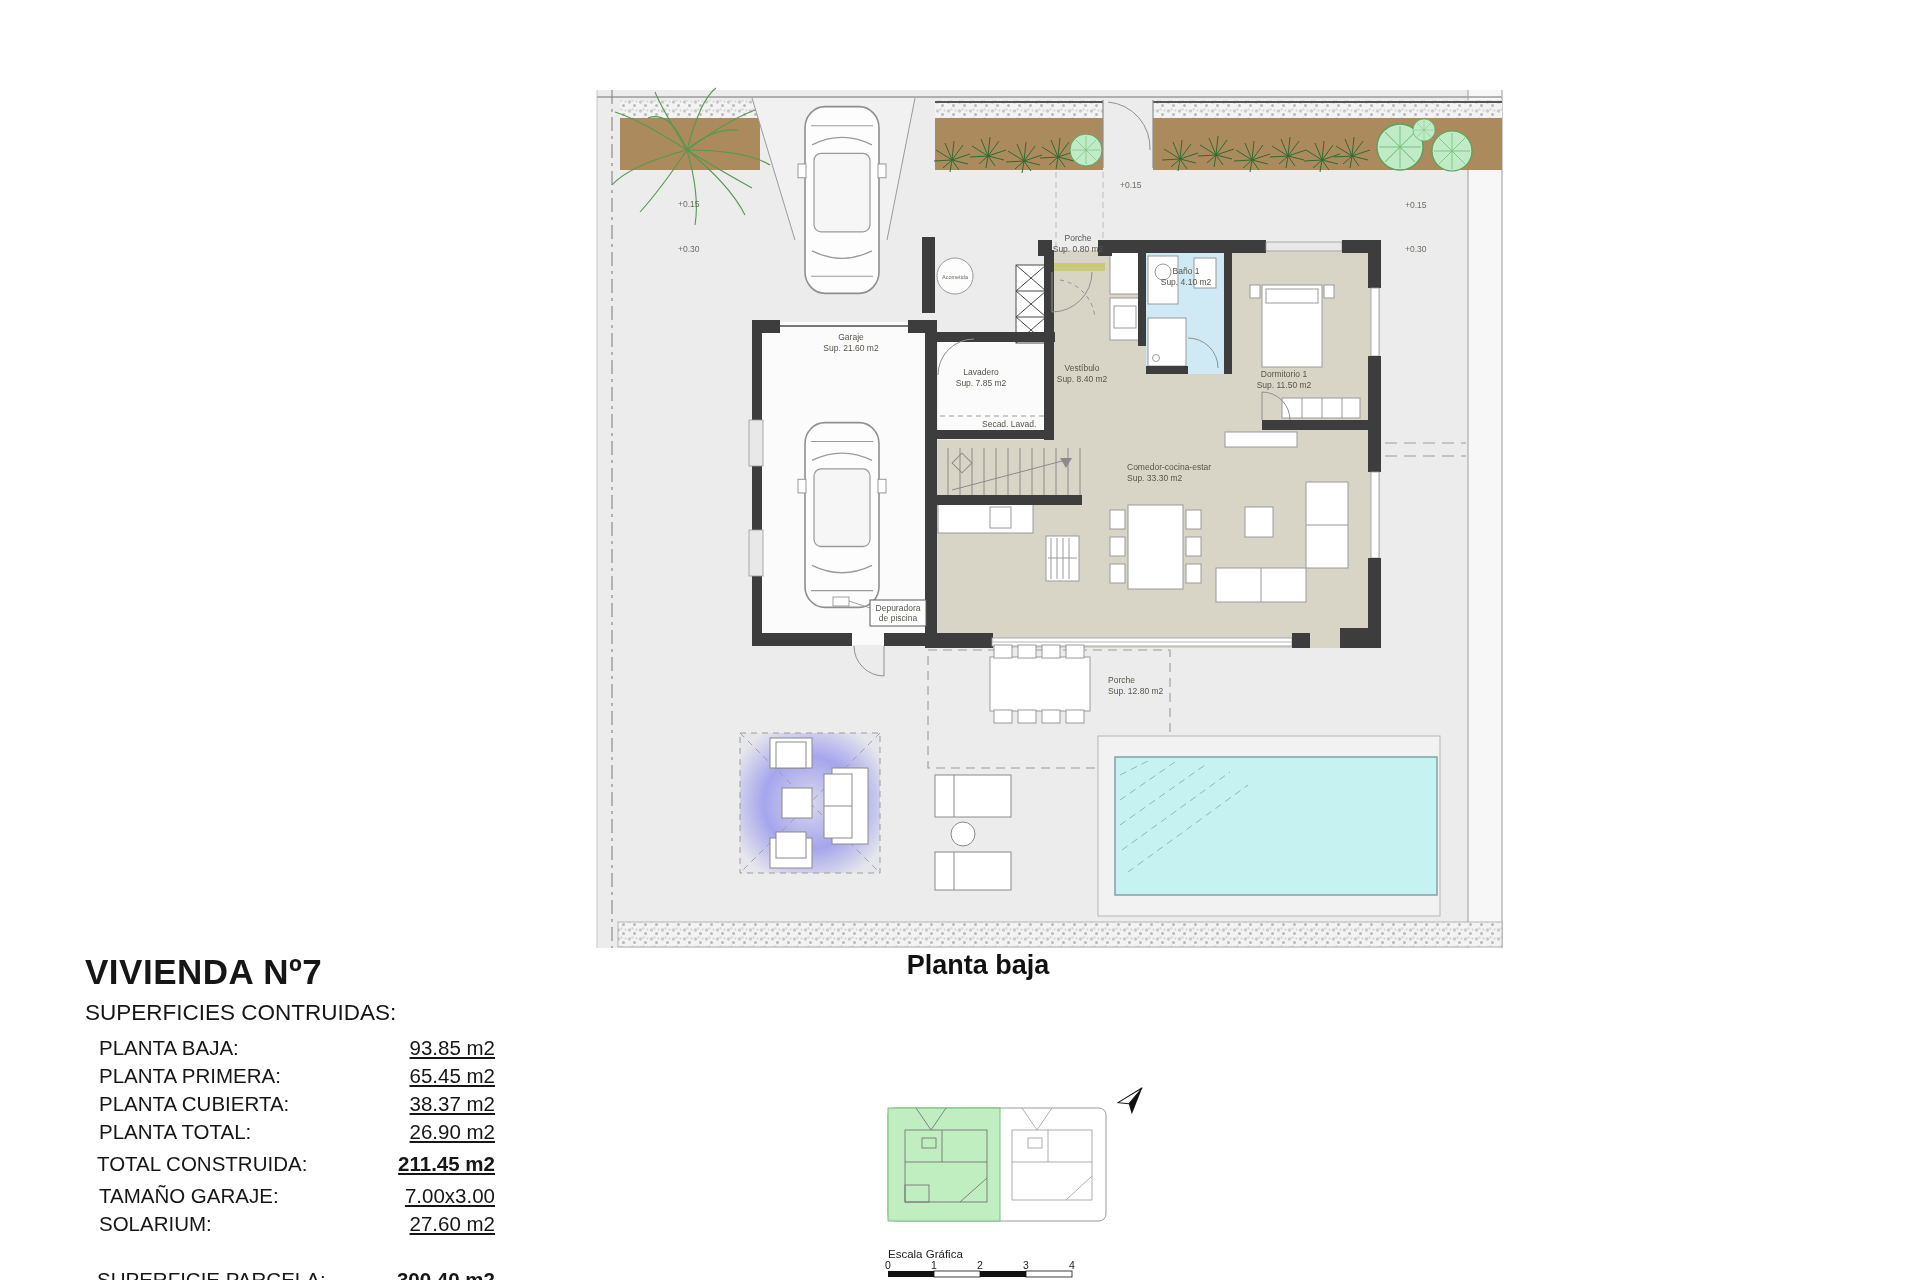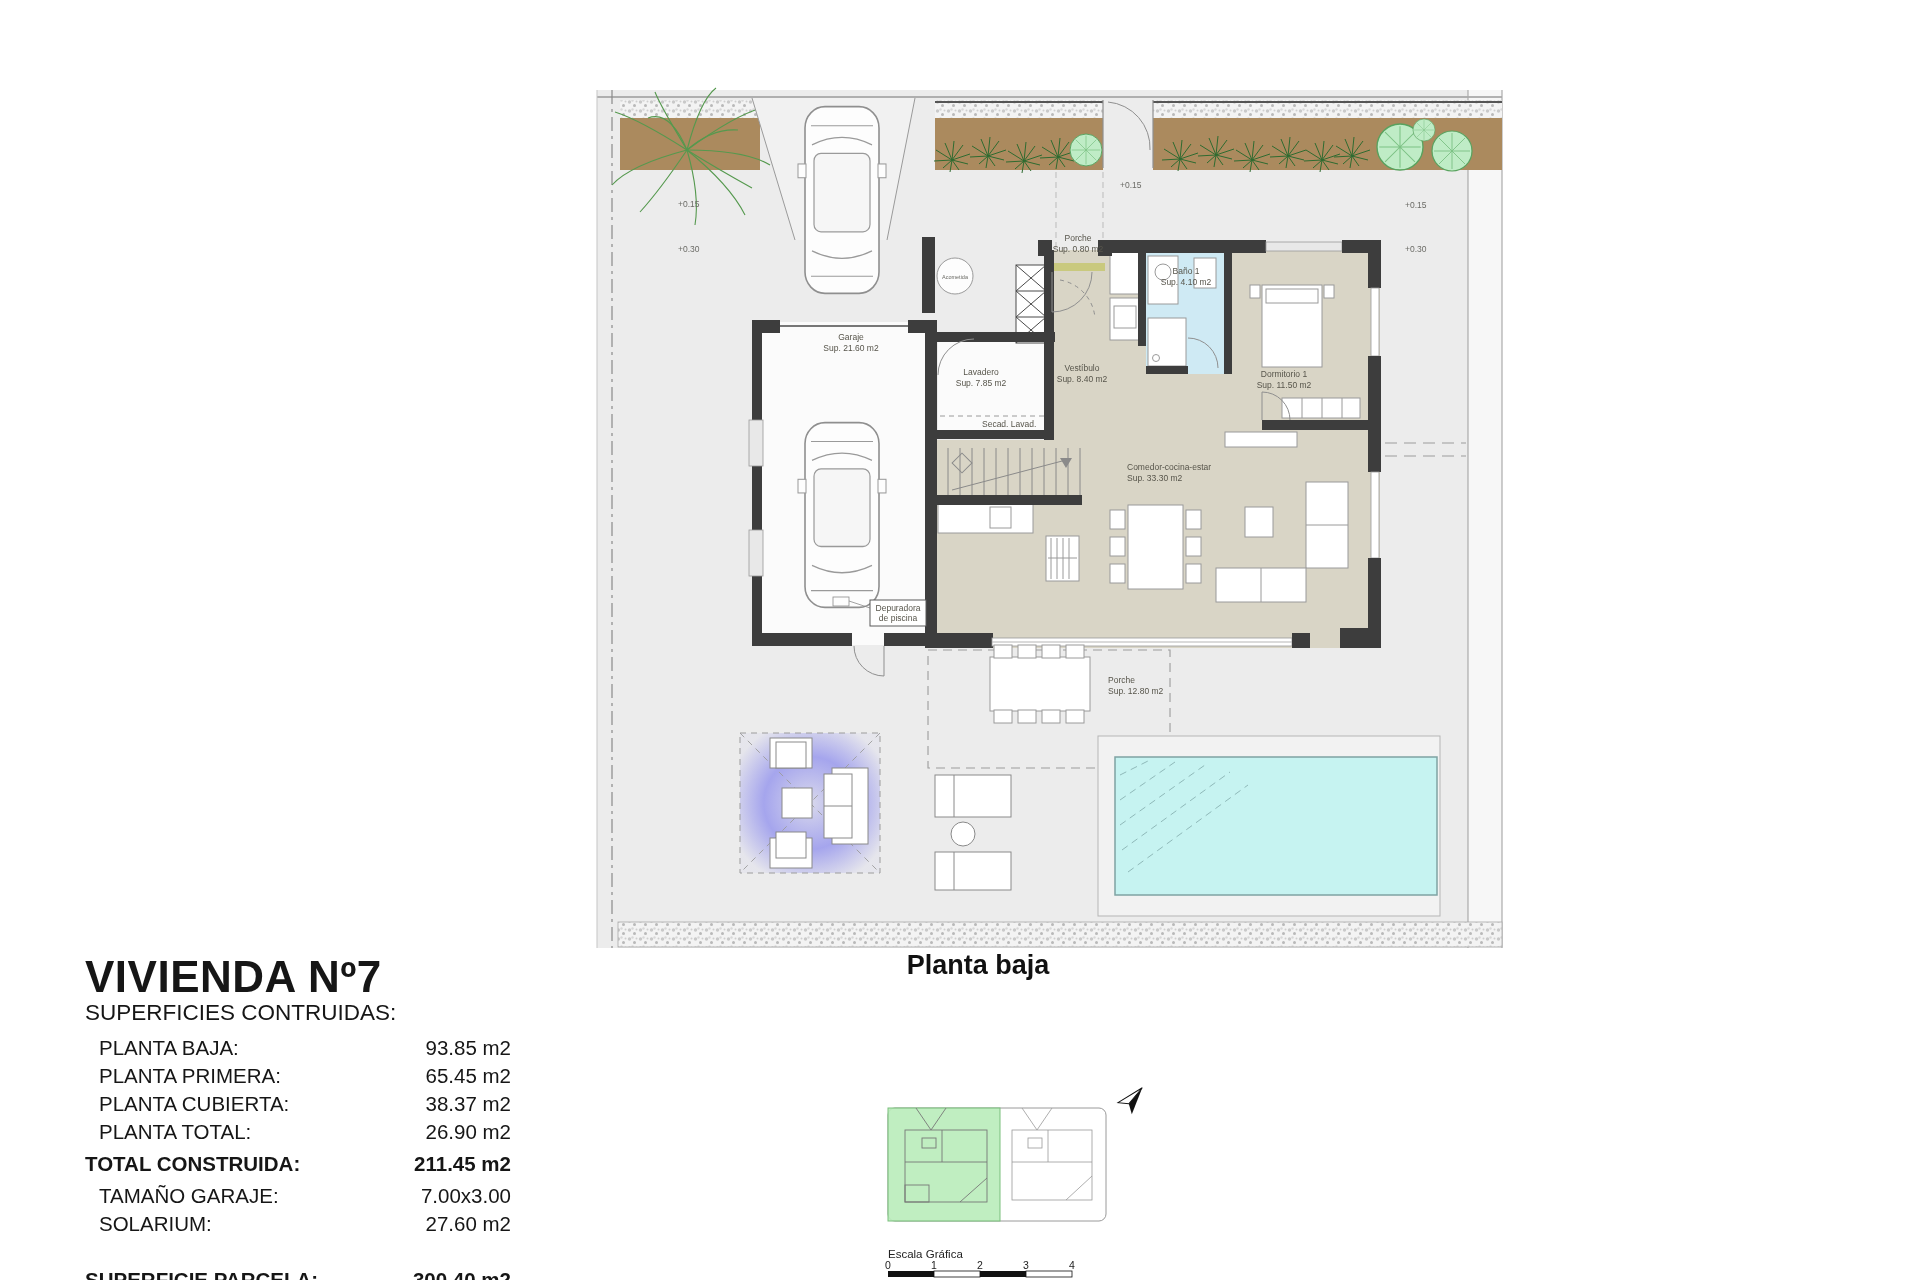--- a/index.html
+++ b/index.html
@@ -1,25 +1,25 @@
 <!DOCTYPE html>
 <html><head>
 <meta charset="utf-8">
 <style>
   html,body{margin:0;padding:0;}
   body{width:1920px;height:1280px;overflow:hidden;background:#ffffff;
        font-family:"Liberation Sans", sans-serif;position:relative;}
   #scene{position:absolute;left:0;top:0;width:1920px;height:1280px;}
   .titleblock{position:absolute;left:85px;top:0;width:426px;color:#161616;}
-  .tb-title{position:absolute;top:952px;left:0;font-size:44px;font-weight:bold;letter-spacing:.5px;}
+  .tb-title{position:absolute;top:952px;left:0;font-size:35px;font-weight:bold;letter-spacing:.5px;}
   .tb-sub{position:absolute;top:1000px;left:0;font-size:22.5px;font-weight:normal;}
   .tb-row{position:absolute;left:0;width:426px;font-size:20.5px;}
   .tb-row .lbl{position:absolute;left:14px;white-space:nowrap;}
-  .tb-row .lbl.flush{left:0;font-weight:bold;}
-  .tb-row .val{position:absolute;right:0;text-align:center;white-space:nowrap;}
+  .tb-row .lbl.flush{left:12px;font-weight:normal;}
+  .tb-row .val{position:absolute;right:16px;text-align:center;white-space:nowrap;text-decoration:underline;}
   .tb-row.bold{font-weight:bold;}
   text{font-family:"Liberation Sans", sans-serif;}
   .roomlbl{fill:#57554b;font-size:8.5px;}
   .lvl{fill:#6b6b66;font-size:8.5px;}
   .caption{fill:#111;font-size:27px;font-weight:bold;}
   .scalelbl{fill:#222;font-size:11.5px;}
   .scalenum{fill:#222;font-size:10.5px;}
 </style>
 </head>
 <body>

